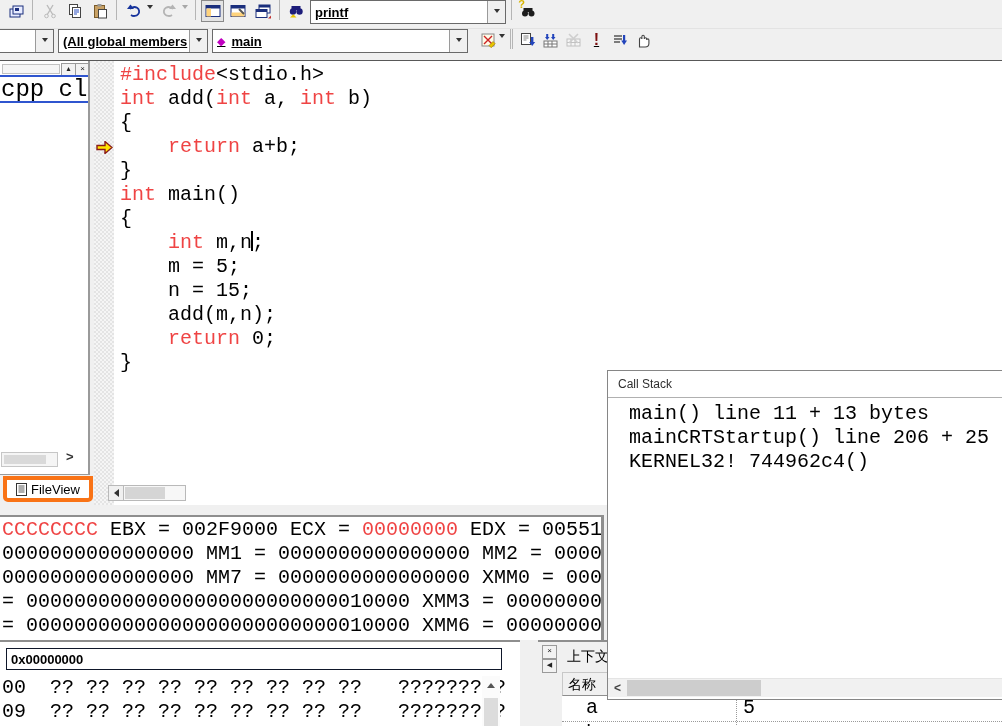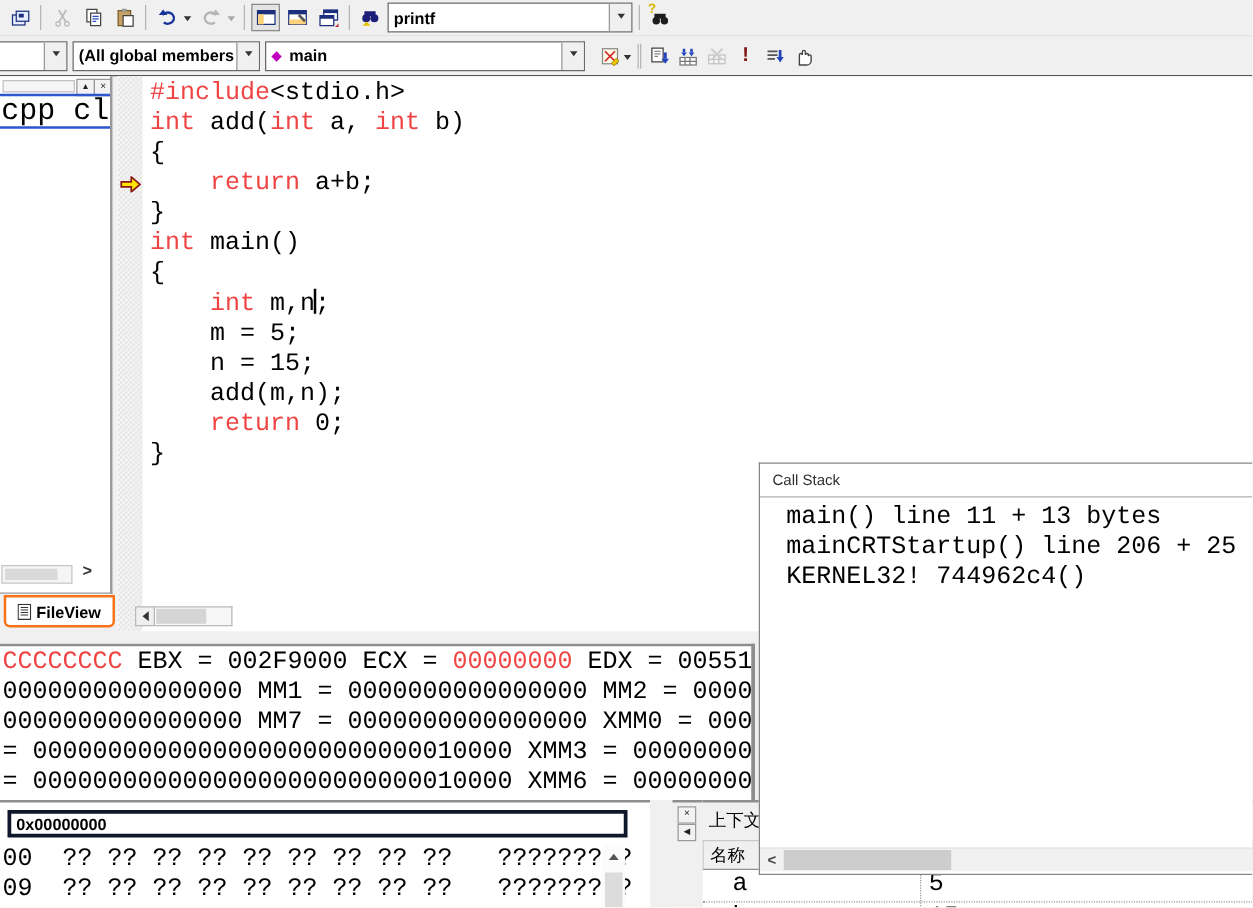--- a/index.html
+++ b/index.html
@@ -1,21 +1,21 @@
 <!DOCTYPE html>
 <html><head>
 <meta charset="utf-8">
 <style>
   html,body{margin:0;padding:0;}
   body{width:1002px;height:726px;overflow:hidden;background:#f0f0f0;
        font-family:"Liberation Sans","DejaVu Sans",sans-serif;position:relative;}
   #app{position:absolute;inset:0;width:1002px;height:726px;}
 
   
-  .tb{position:absolute;left:0;width:1002px;background:#f0f0f0;display:flex;align-items:center;box-sizing:border-box;}
+  .tb{position:absolute;left:0;width:1002px;background:#f0f0f0;display:flex;box-sizing:border-box;text-decoration:underline;}
   #tb1{top:0;height:29px;padding-left:4px;gap:2px;border-bottom:1px solid #e3e3e3;}
   #tb2{top:29px;height:31px;}
   .tbtn{width:23px;height:22px;display:flex;align-items:center;justify-content:center;flex:none;}
   .pressed{border:1px solid #8a8a8a;background:#e4e4e4;box-sizing:border-box;}
   .disabled{opacity:.38;filter:grayscale(1);}
   .sep{width:1px;height:20px;background:#b5b5b5;margin:0 3px;flex:none;}
   .dn{width:0;height:0;border:3.5px solid transparent;border-top:4.5px solid #333;margin:5px 2px 0 0;flex:none;}
   .combo{height:24px;background:#fff;border:1px solid #6a6a6a;display:flex;align-items:center;
          font-weight:bold;font-size:13px;box-sizing:border-box;flex:none;overflow:hidden;}
   .combo .val{flex:1;padding:0 4px;white-space:nowrap;overflow:hidden;}
@@ -35,22 +35,22 @@
   .grip-track{position:absolute;left:2px;top:3px;width:56px;height:8px;background:#f6f6f6;border:1px solid #c2c2c2;}
   .mini-btn{position:absolute;top:2px;width:13px;height:12px;background:#f2f2f2;border:1px solid #9a9a9a;
             font-size:8px;line-height:10px;text-align:center;color:#222;}
   #ws-item{position:absolute;left:0;top:14px;width:100%;height:28px;border-top:2px solid #2f55cf;
            border-bottom:2px solid #2f55cf;box-sizing:border-box;display:flex;align-items:center;overflow:hidden;}
   #ws-item span{font-family:"Liberation Mono","DejaVu Sans Mono",monospace;font-size:24px;white-space:pre;margin-left:1px;}
   #ws-hscroll{position:absolute;left:1px;top:391px;width:57px;height:15px;background:#f5f5f5;border:1px solid #c6c6c6;box-sizing:border-box;}
   #ws-hthumb{position:absolute;left:2px;top:2px;width:42px;height:9px;background:#d9d9d9;}
   #ws-more{position:absolute;left:66px;top:388px;font-size:13px;font-weight:bold;color:#333;}
   #fileview-tab{position:absolute;left:3px;top:476px;height:26px;padding:0 9px;background:#fff;
-            border:2px solid #f97316;border-radius:0 0 5px 5px;display:flex;align-items:center;gap:4px;
-            font-weight:bold;font-size:13px;box-sizing:border-box;}
+            border:4px solid #f97316;border-radius:0 0 5px 5px;display:flex;align-items:center;gap:4px;
+            font-weight:normal;font-size:13px;box-sizing:border-box;}
 
   
   #editor{position:absolute;left:94px;top:61px;width:908px;height:444px;background:#fff;overflow:hidden;}
   #editor-margin{position:absolute;left:0;top:0;width:20px;height:100%;background-color:#f5f5f5;
      background-image:linear-gradient(45deg,#e4e4e4 25%,transparent 25%,transparent 75%,#e4e4e4 75%),
                       linear-gradient(45deg,#e4e4e4 25%,transparent 25%,transparent 75%,#e4e4e4 75%);
      background-size:4px 4px;background-position:0 0,2px 2px;}
   #code-lines{position:absolute;left:26px;top:2px;font-family:"Liberation Mono","DejaVu Sans Mono",monospace;
               font-size:20px;line-height:24px;white-space:pre;}
   .kw{color:#ef4444;}
@@ -66,21 +66,21 @@
   
   #registers{position:absolute;left:0;top:515px;width:604px;height:125px;background:#fff;
              border-top:2px solid #8e8e8e;border-right:3px solid #8e8e8e;box-sizing:border-box;
              overflow:hidden;padding:1px 0 0 2px;}
   .rline{font-family:"Liberation Mono","DejaVu Sans Mono",monospace;font-size:20px;line-height:24px;white-space:pre;}
   .red{color:#ef4444;}
 
   
   #memory{position:absolute;left:0;top:640px;width:520px;height:86px;background:#fff;
           border-top:2px solid #8e8e8e;box-sizing:border-box;overflow:hidden;}
-  #mem-addr{position:absolute;left:6px;top:6px;width:496px;height:22px;border:3px solid #0f172a;
+  #mem-addr{position:absolute;left:6px;top:6px;width:496px;height:22px;border:1px solid #0f172a;
           font-family:"Liberation Sans",sans-serif;font-weight:bold;font-size:13px;padding:0 0 0 4px;box-sizing:border-box;}
   #mem-rows{position:absolute;left:2px;top:34px;font-family:"Liberation Mono","DejaVu Sans Mono",monospace;
           font-size:20px;line-height:24px;white-space:pre;}
   #mem-vscroll{position:absolute;left:482px;top:34px;width:18px;height:52px;background:#fbfbfb;}
   .tri-up{width:0;height:0;border:4px solid transparent;border-bottom:5px solid #555;margin:3px auto 0;}
   #mem-vthumb{position:absolute;left:2px;top:22px;width:14px;height:28px;background:#dcdcdc;}
 
   
   #vars-dock{position:absolute;left:538px;top:640px;width:24px;height:86px;background:#f0f0f0;
              border-top:2px solid #8e8e8e;box-sizing:border-box;}

